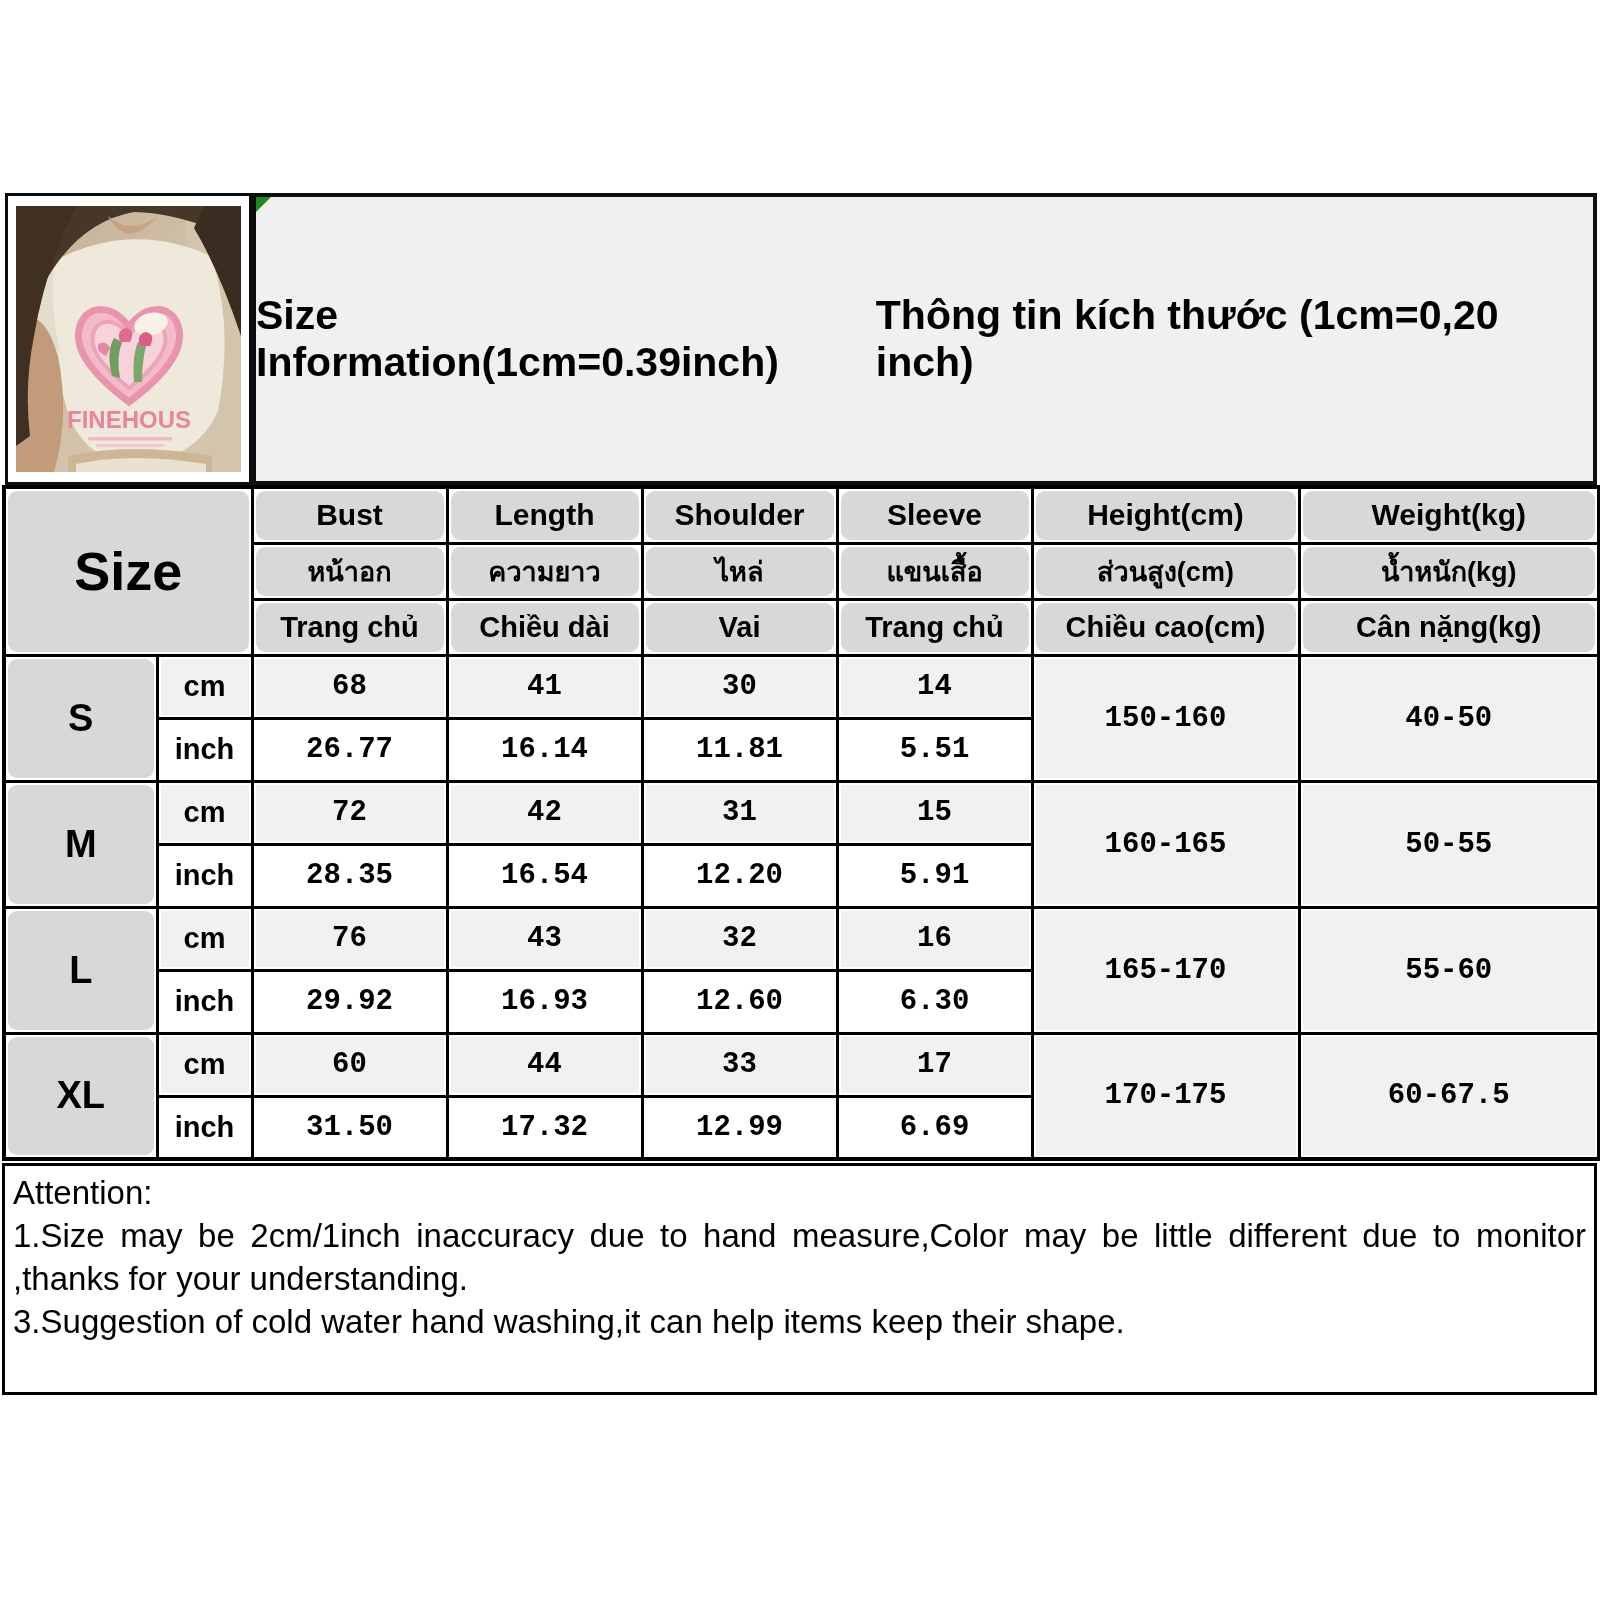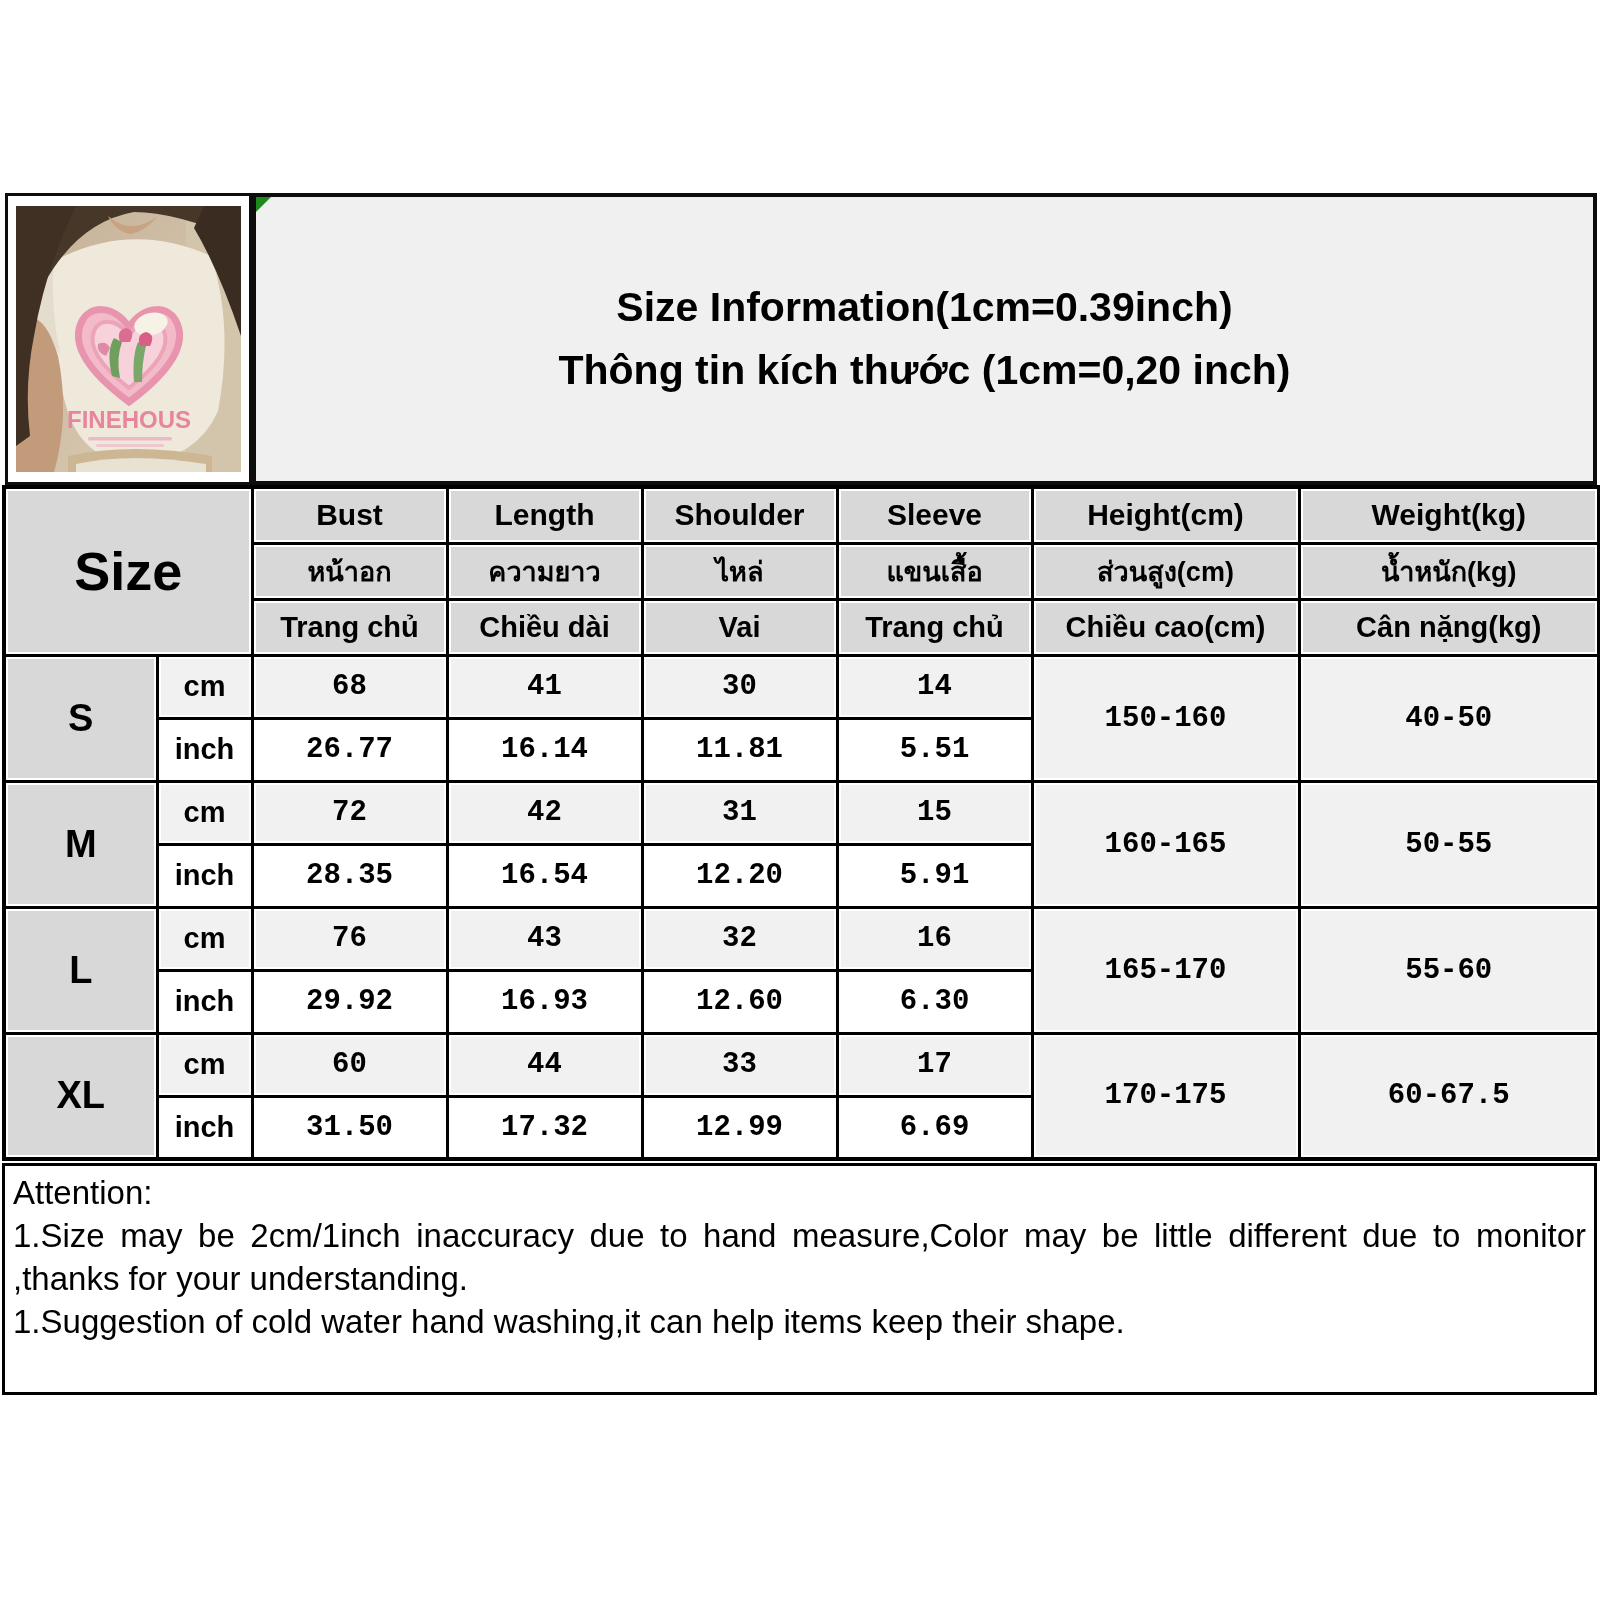--- a/index.html
+++ b/index.html
@@ -12,21 +12,21 @@
   .photo-box {
     position:absolute; left:5px; top:193px; width:247px; height:292px;
     box-sizing:border-box; border:3px solid #0d0d0d; background:#ffffff;padding-left:36px;
   }
   .photo-box svg { position:absolute; left:8px; top:10px; }
 
   
   .title-box {
     position:absolute; left:252px; top:193px; width:1345px; height:292px;
     box-sizing:border-box; border:4px solid #0d0d0d; background:#f0f0f0;
-    display:flex; flex-direction:column; align-items:center; justify-content:center; gap:16px;
+    display:flex; flex-direction:row; align-items:center; justify-content:center; gap:16px;
   }
   .corner-tri {
     position:absolute; left:0; top:0; width:0; height:0;
     border-top:15px solid #1e8a1e; border-right:15px solid transparent;
   }
   .title-en, .title-vi { font-size:41px; font-weight:bold; letter-spacing:0; }
   .title-th { font-size:37px; font-weight:bold; }
 
   
   .size-table {
@@ -34,21 +34,21 @@
     border-collapse:collapse; table-layout:fixed;
     border:4px solid #000;
   }
   .size-table td { border:3px solid #000; padding:0; position:relative; background:#fff; }
   tr.hrow { height:56px; }
   tr.drow { height:63px; }
   .f {
     position:absolute; inset:2px; display:flex; align-items:center; justify-content:center;
     white-space:nowrap; font-weight:bold;
   }
-  .gd { background:#d8d8d8; }   
+  .gd { background:#d8d8d8;border-radius:9px; }   
   .gl { background:#f1f1f1; }   
   .wh { background:#ffffff; }   
   .t-size   { font-size:54px; }
   .t-letter { font-size:38px; }
   .t-head   { font-size:30px; }
   .t-thai   { font-size:27px; }
   .t-vi     { font-size:29px; }
   .t-unit   { font-size:29px; }
   .t-val    { font-size:29px;font-family:Liberation Mono, monospace; }
 
@@ -362,16 +362,16 @@
         <td>
             <div class="f wh t-val">6.69</div>
           </td>
       </tr>
     </tbody>
   </table>
 
   <div class="attention-box">
     <div class="attn-line">Attention:</div>
     <div class="attn-line attn-just">1.Size may be 2cm/1inch inaccuracy due to hand measure,Color may be little different due to monitor ,thanks for your understanding.</div>
-    <div class="attn-line">1.Suggestion of cold water hand washing,it can help items keep their shape.</div>
+    <div class="attn-line">3.Suggestion of cold water hand washing,it can help items keep their shape.</div>
   </div>
 
 </div>
 
 </body></html>

